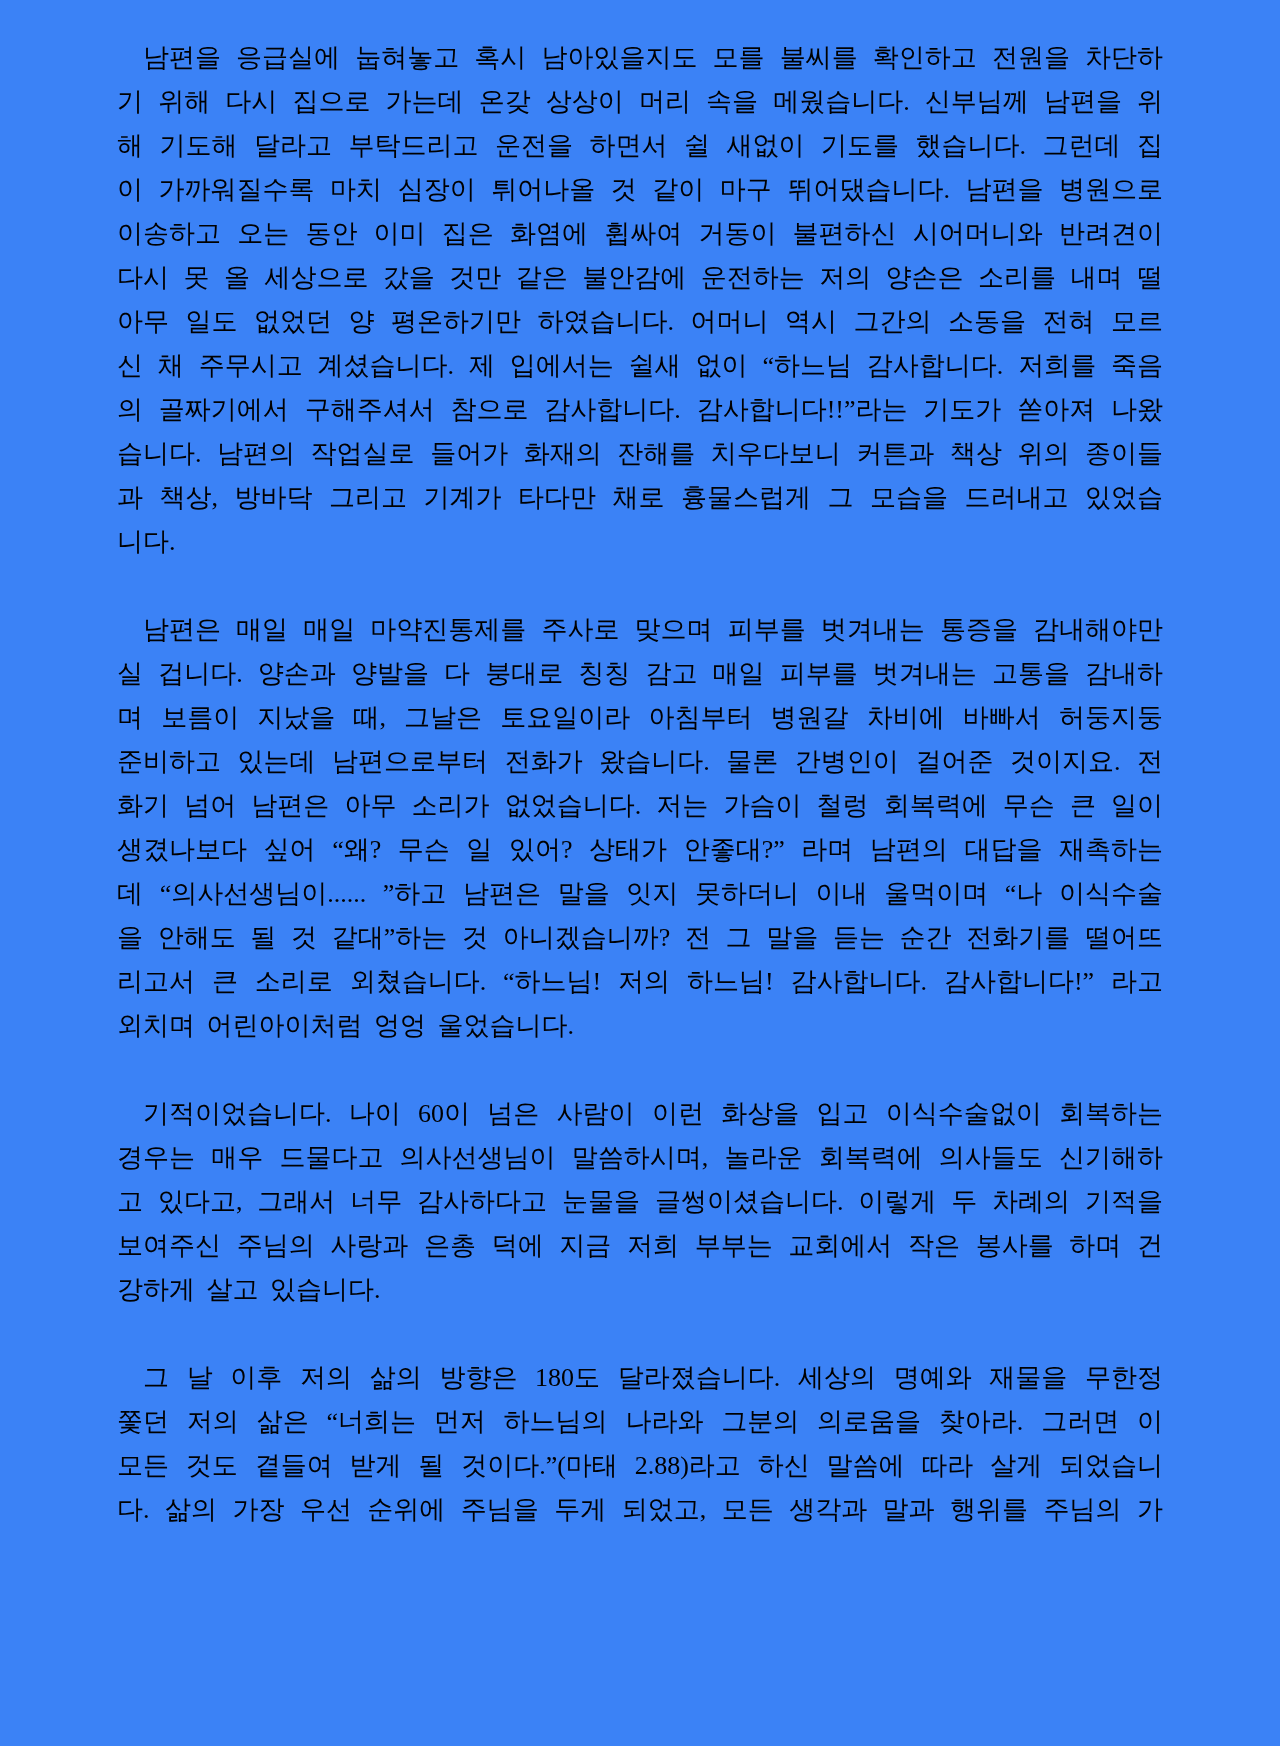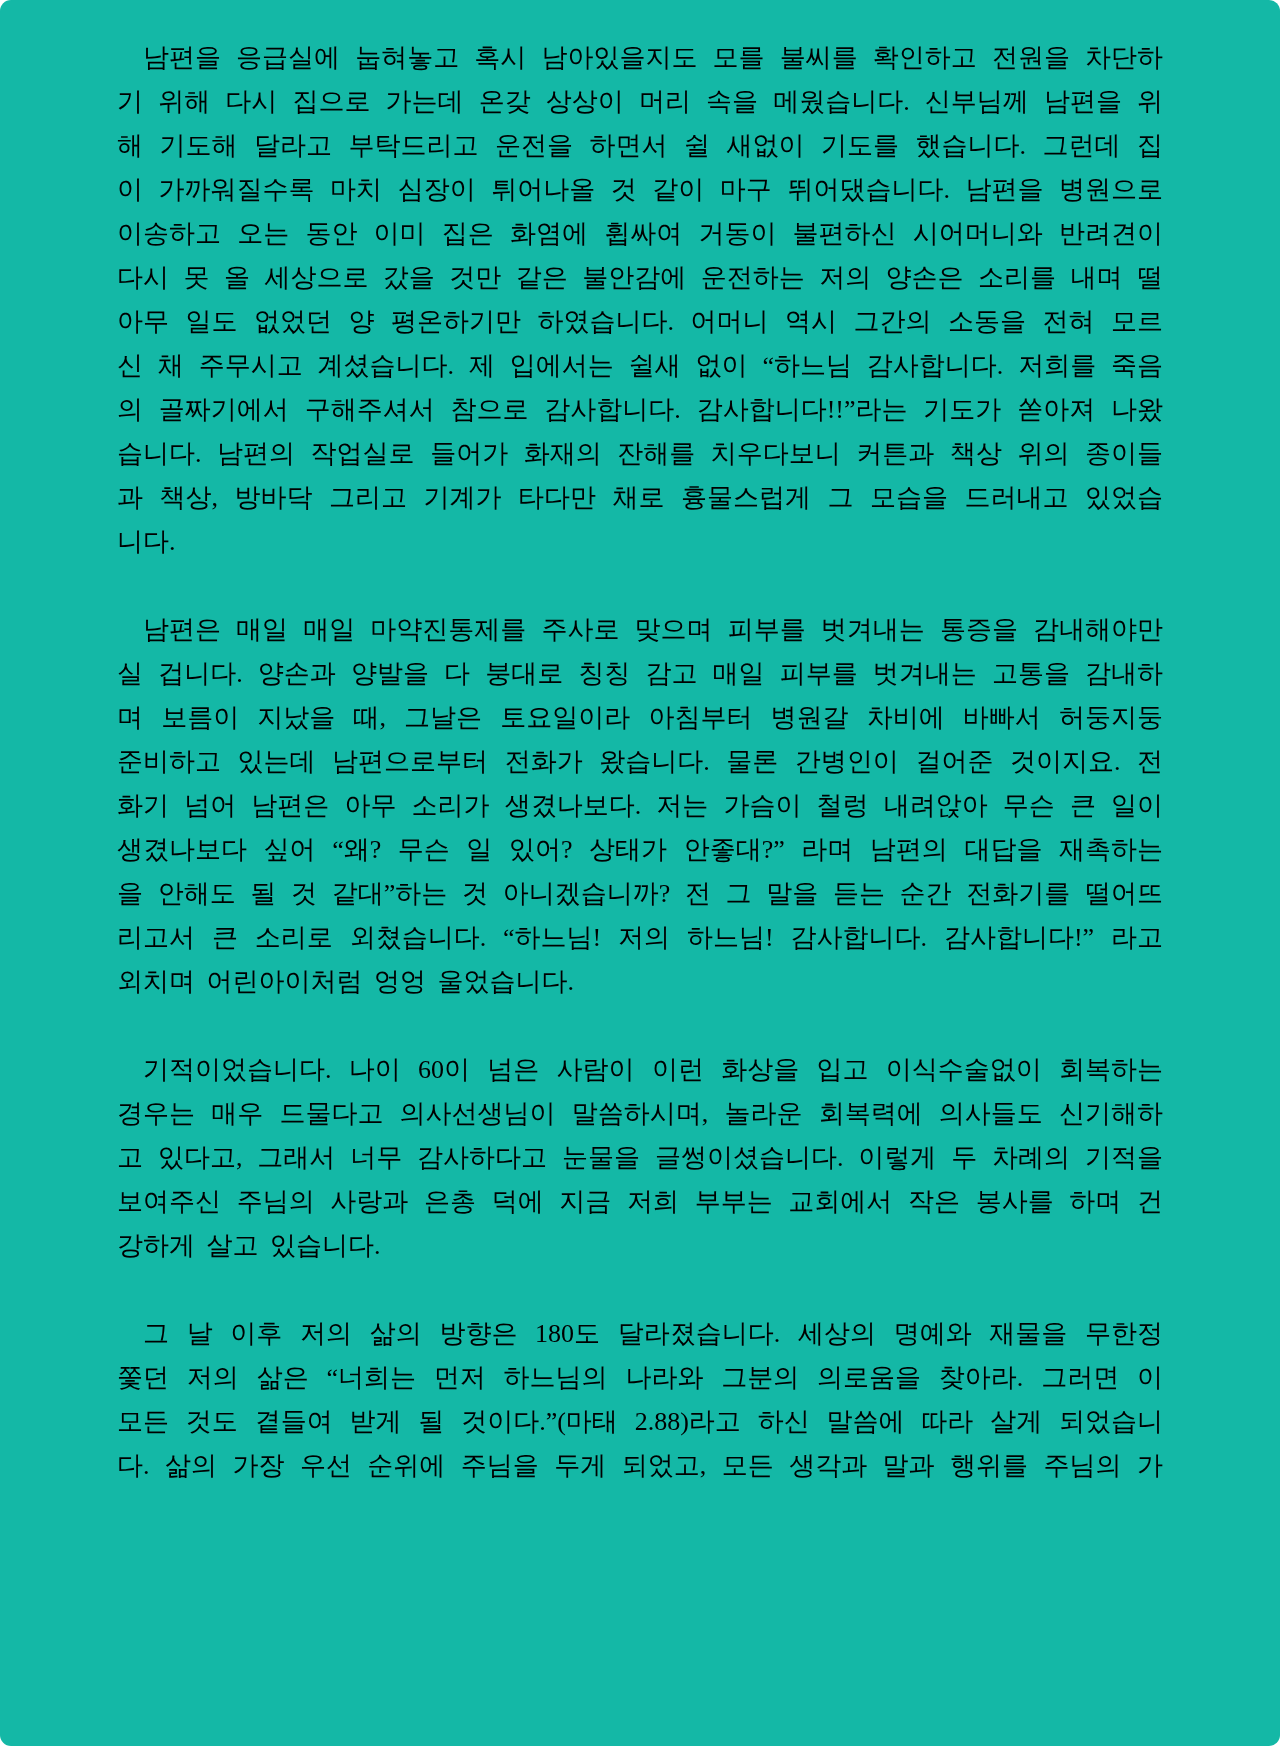--- a/index.html
+++ b/index.html
@@ -9,30 +9,29 @@
   body {
     width: 1280px;
     height: 1746px;
     background: #ffffff;
     overflow: hidden;
   }
   .page {
     position: relative;
     width: 1280px;
     height: 1746px;
-    background: #14b8a6;
+    background: #3b82f6;
     box-sizing: border-box;
     padding: 36px 117px 0 117px;
     color: #000000;
     font-family: "Liberation Serif", "DejaVu Serif", serif;
     font-size: 26px;
     line-height: 44px;
     font-weight: 500;
     word-spacing: 5px;
-    border-radius: 11px;
   }
   .doc-body {
     width: 1046px;
   }
   .para {
     margin: 0 0 44px 0;
   }
   .para:last-child {
     margin-bottom: 16px;
   }
@@ -66,22 +65,23 @@
         <div class="line">의 골짜기에서 구해주셔서 참으로 감사합니다. 감사합니다!!”라는 기도가 쏟아져 나왔</div>
         <div class="line">습니다. 남편의 작업실로 들어가 화재의 잔해를 치우다보니 커튼과 책상 위의 종이들</div>
         <div class="line">과 책상, 방바닥 그리고 기계가 타다만 채로 흉물스럽게 그 모습을 드러내고 있었습</div>
         <div class="line last-left">니다.</div>
       </div>
       <div class="para">
         <div class="line first">남편은 매일 매일 마약진통제를 주사로 맞으며 피부를 벗겨내는 통증을 감내해야만</div>
         <div class="line">실 겁니다. 양손과 양발을 다 붕대로 칭칭 감고 매일 피부를 벗겨내는 고통을 감내하</div>
         <div class="line">며 보름이 지났을 때, 그날은 토요일이라 아침부터 병원갈 차비에 바빠서 허둥지둥</div>
         <div class="line">준비하고 있는데 남편으로부터 전화가 왔습니다. 물론 간병인이 걸어준 것이지요. 전</div>
-        <div class="line">화기 넘어 남편은 아무 소리가 생겼나보다. 저는 가슴이 철렁 내려앉아 무슨 큰 일이</div>
+        <div class="line">화기 넘어 남편은 아무 소리가 없었습니다. 저는 가슴이 철렁 회복력에 무슨 큰 일이</div>
         <div class="line">생겼나보다 싶어 “왜? 무슨 일 있어? 상태가 안좋대?” 라며 남편의 대답을 재촉하는</div>
+        <div class="line">데 “의사선생님이...... ”하고 남편은 말을 잇지 못하더니 이내 울먹이며 “나 이식수술</div>
         <div class="line">을 안해도 될 것 같대”하는 것 아니겠습니까? 전 그 말을 듣는 순간 전화기를 떨어뜨</div>
         <div class="line">리고서 큰 소리로 외쳤습니다. “하느님! 저의 하느님! 감사합니다. 감사합니다!” 라고</div>
         <div class="line last-left">외치며 어린아이처럼 엉엉 울었습니다.</div>
       </div>
       <div class="para">
         <div class="line first">기적이었습니다. 나이 60이 넘은 사람이 이런 화상을 입고 이식수술없이 회복하는</div>
         <div class="line">경우는 매우 드물다고 의사선생님이 말씀하시며, 놀라운 회복력에 의사들도 신기해하</div>
         <div class="line">고 있다고, 그래서 너무 감사하다고 눈물을 글썽이셨습니다. 이렇게 두 차례의 기적을</div>
         <div class="line">보여주신 주님의 사랑과 은총 덕에 지금 저희 부부는 교회에서 작은 봉사를 하며 건</div>
         <div class="line last-left">강하게 살고 있습니다.</div>

